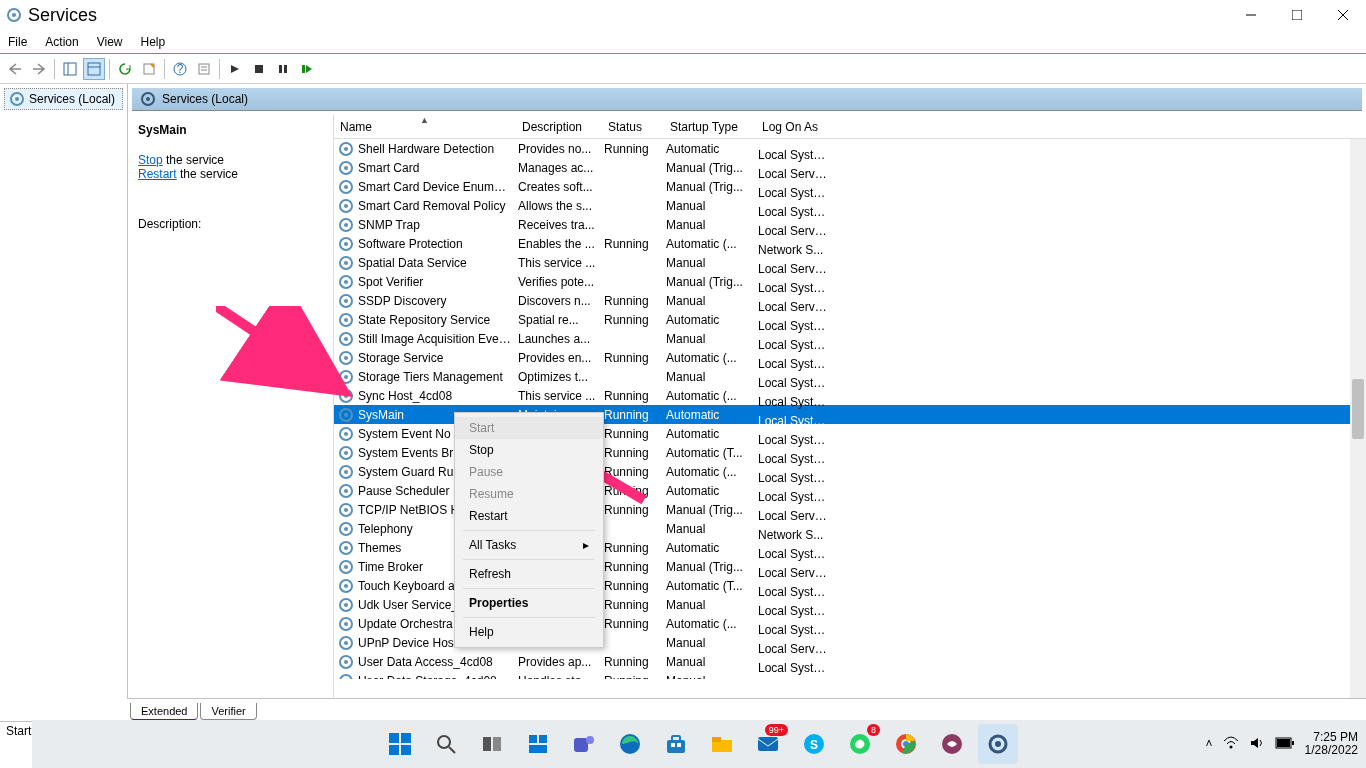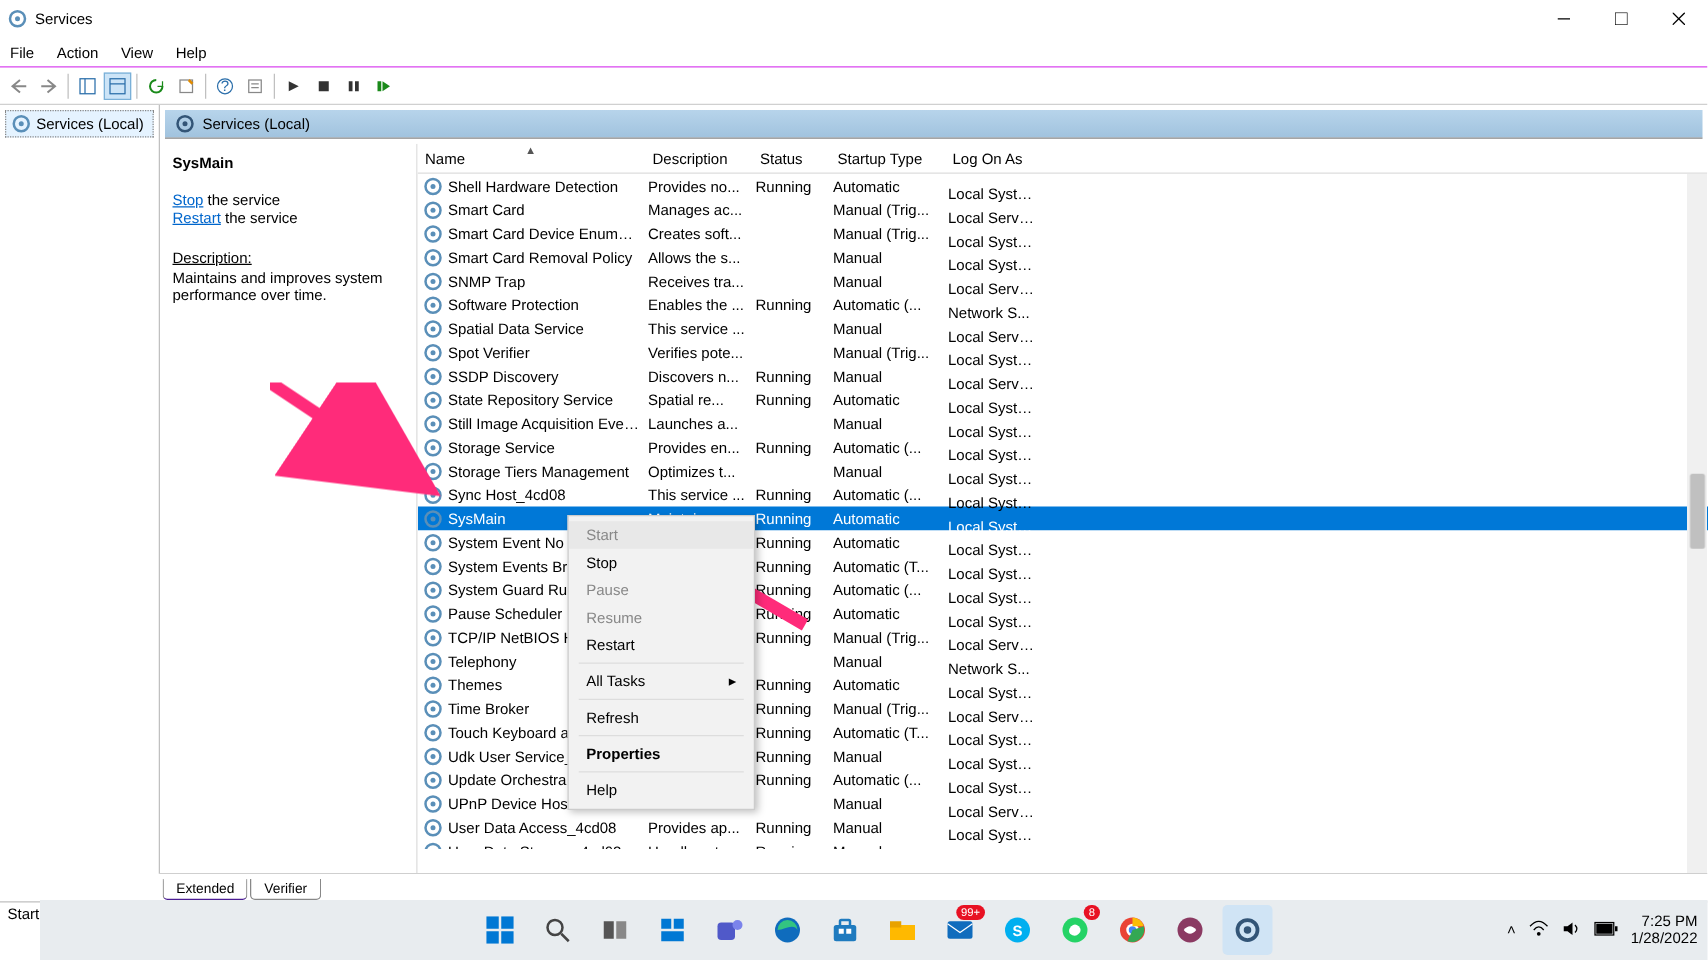--- a/index.html
+++ b/index.html
@@ -1,20 +1,20 @@
 <!DOCTYPE html>
 <html><head>
 <meta charset="utf-8">
 <style>
 * { margin: 0; padding: 0; box-sizing: border-box; font-family: "Segoe UI", Tahoma, sans-serif; font-size: 12px; }
 html, body { width: 1366px; height: 768px; overflow: hidden; background: #fff; }
 
 .titlebar { display: flex; align-items: center; height: 30px; padding-left: 6px; background: #fff; }
 .titlebar .app-icon { width: 16px; height: 16px; margin-right: 6px; }
-.titlebar .title { font-size: 12px; }
+.titlebar .title { font-size: 18px; }
 .titlebar .win-ctrls { margin-left: auto; display: flex; }
 .titlebar .win-ctrls div { width: 46px; height: 30px; display: flex; align-items: center; justify-content: center; }
 
 .menubar { display: flex; gap: 2px; padding: 4px 0; border-bottom: 1px solid #d946ef; height: 24px; align-items: center; }
 .menubar span { padding: 2px 8px; }
 
 .toolbar { display: flex; align-items: center; gap: 2px; padding: 2px 4px; border-bottom: 1px solid #d0d0d0; height: 30px; }
 .toolbar .tb-btn { width: 22px; height: 22px; display: flex; align-items: center; justify-content: center; border: 1px solid transparent; }
 .toolbar .tb-sep { width: 1px; height: 20px; background: #c0c0c0; margin: 0 2px; }
 
@@ -22,21 +22,21 @@
 
 .left-pane { width: 128px; border-right: 1px solid #c0c0c0; background: #fff; padding: 4px; }
 .left-pane .tree-item { display: flex; align-items: center; gap: 4px; padding: 2px 4px; background: #e5f3ff; border: 1px dotted #888; }
 
 .right-pane { flex: 1; display: flex; flex-direction: column; position: relative; }
 .pane-header { background: linear-gradient(#b7d4eb, #a1c3de); padding: 3px 8px; display: flex; align-items: center; gap: 6px; border-bottom: 1px solid #888; color: #000; font-size: 13px; margin: 4px; }
 .detail-split { display: flex; flex: 1; overflow: hidden; }
 .info-panel { width: 206px; padding: 8px 10px; border-right: 1px solid #ddd; }
 .info-panel .svc-name { font-weight: bold; margin-bottom: 16px; }
 .info-panel .link { color: #0066cc; text-decoration: underline; cursor: pointer; }
-.info-panel .desc-lbl { margin-top: 18px; text-decoration: underline; }
+.info-panel .desc-lbl { margin-top: 36px; }
 .info-panel .desc-txt { margin-top: 2px; }
 
 .list-wrap { flex: 1; position: relative; overflow: hidden; }
 .list-header { position: sticky; top: 0; display: flex; background: #fff; border-bottom: 1px solid #ddd; height: 24px; align-items: center; }
 .list-header .col { padding: 4px 6px; border-right: 1px solid transparent; font-weight: normal; }
 .col-name { width: 182px; padding-left: 4px; }
 .col-desc { width: 86px; }
 .col-status { width: 62px; }
 .col-startup { width: 92px; }
 .col-logon { width: 76px; }
@@ -218,21 +218,20 @@
     <div class="detail-split">
       <div class="info-panel">
         <div class="svc-name">SysMain</div>
         <div>
           <span class="link">Stop</span><span> the service</span>
         </div>
         <div>
           <span class="link">Restart</span><span> the service</span>
         </div>
         <div class="desc-lbl">Description:</div>
-        <div class="desc-txt">Maintains and improves system performance over time.</div>
       </div>
 
       <div class="list-wrap">
         <div class="list-header">
           <div class="col col-name"><span class="sort-ind">▲</span><span>Name</span></div>
           <div class="col col-desc">Description</div>
           <div class="col col-status">Status</div>
           <div class="col col-startup">Startup Type</div>
           <div class="col col-logon">Log On As</div>
         </div>

